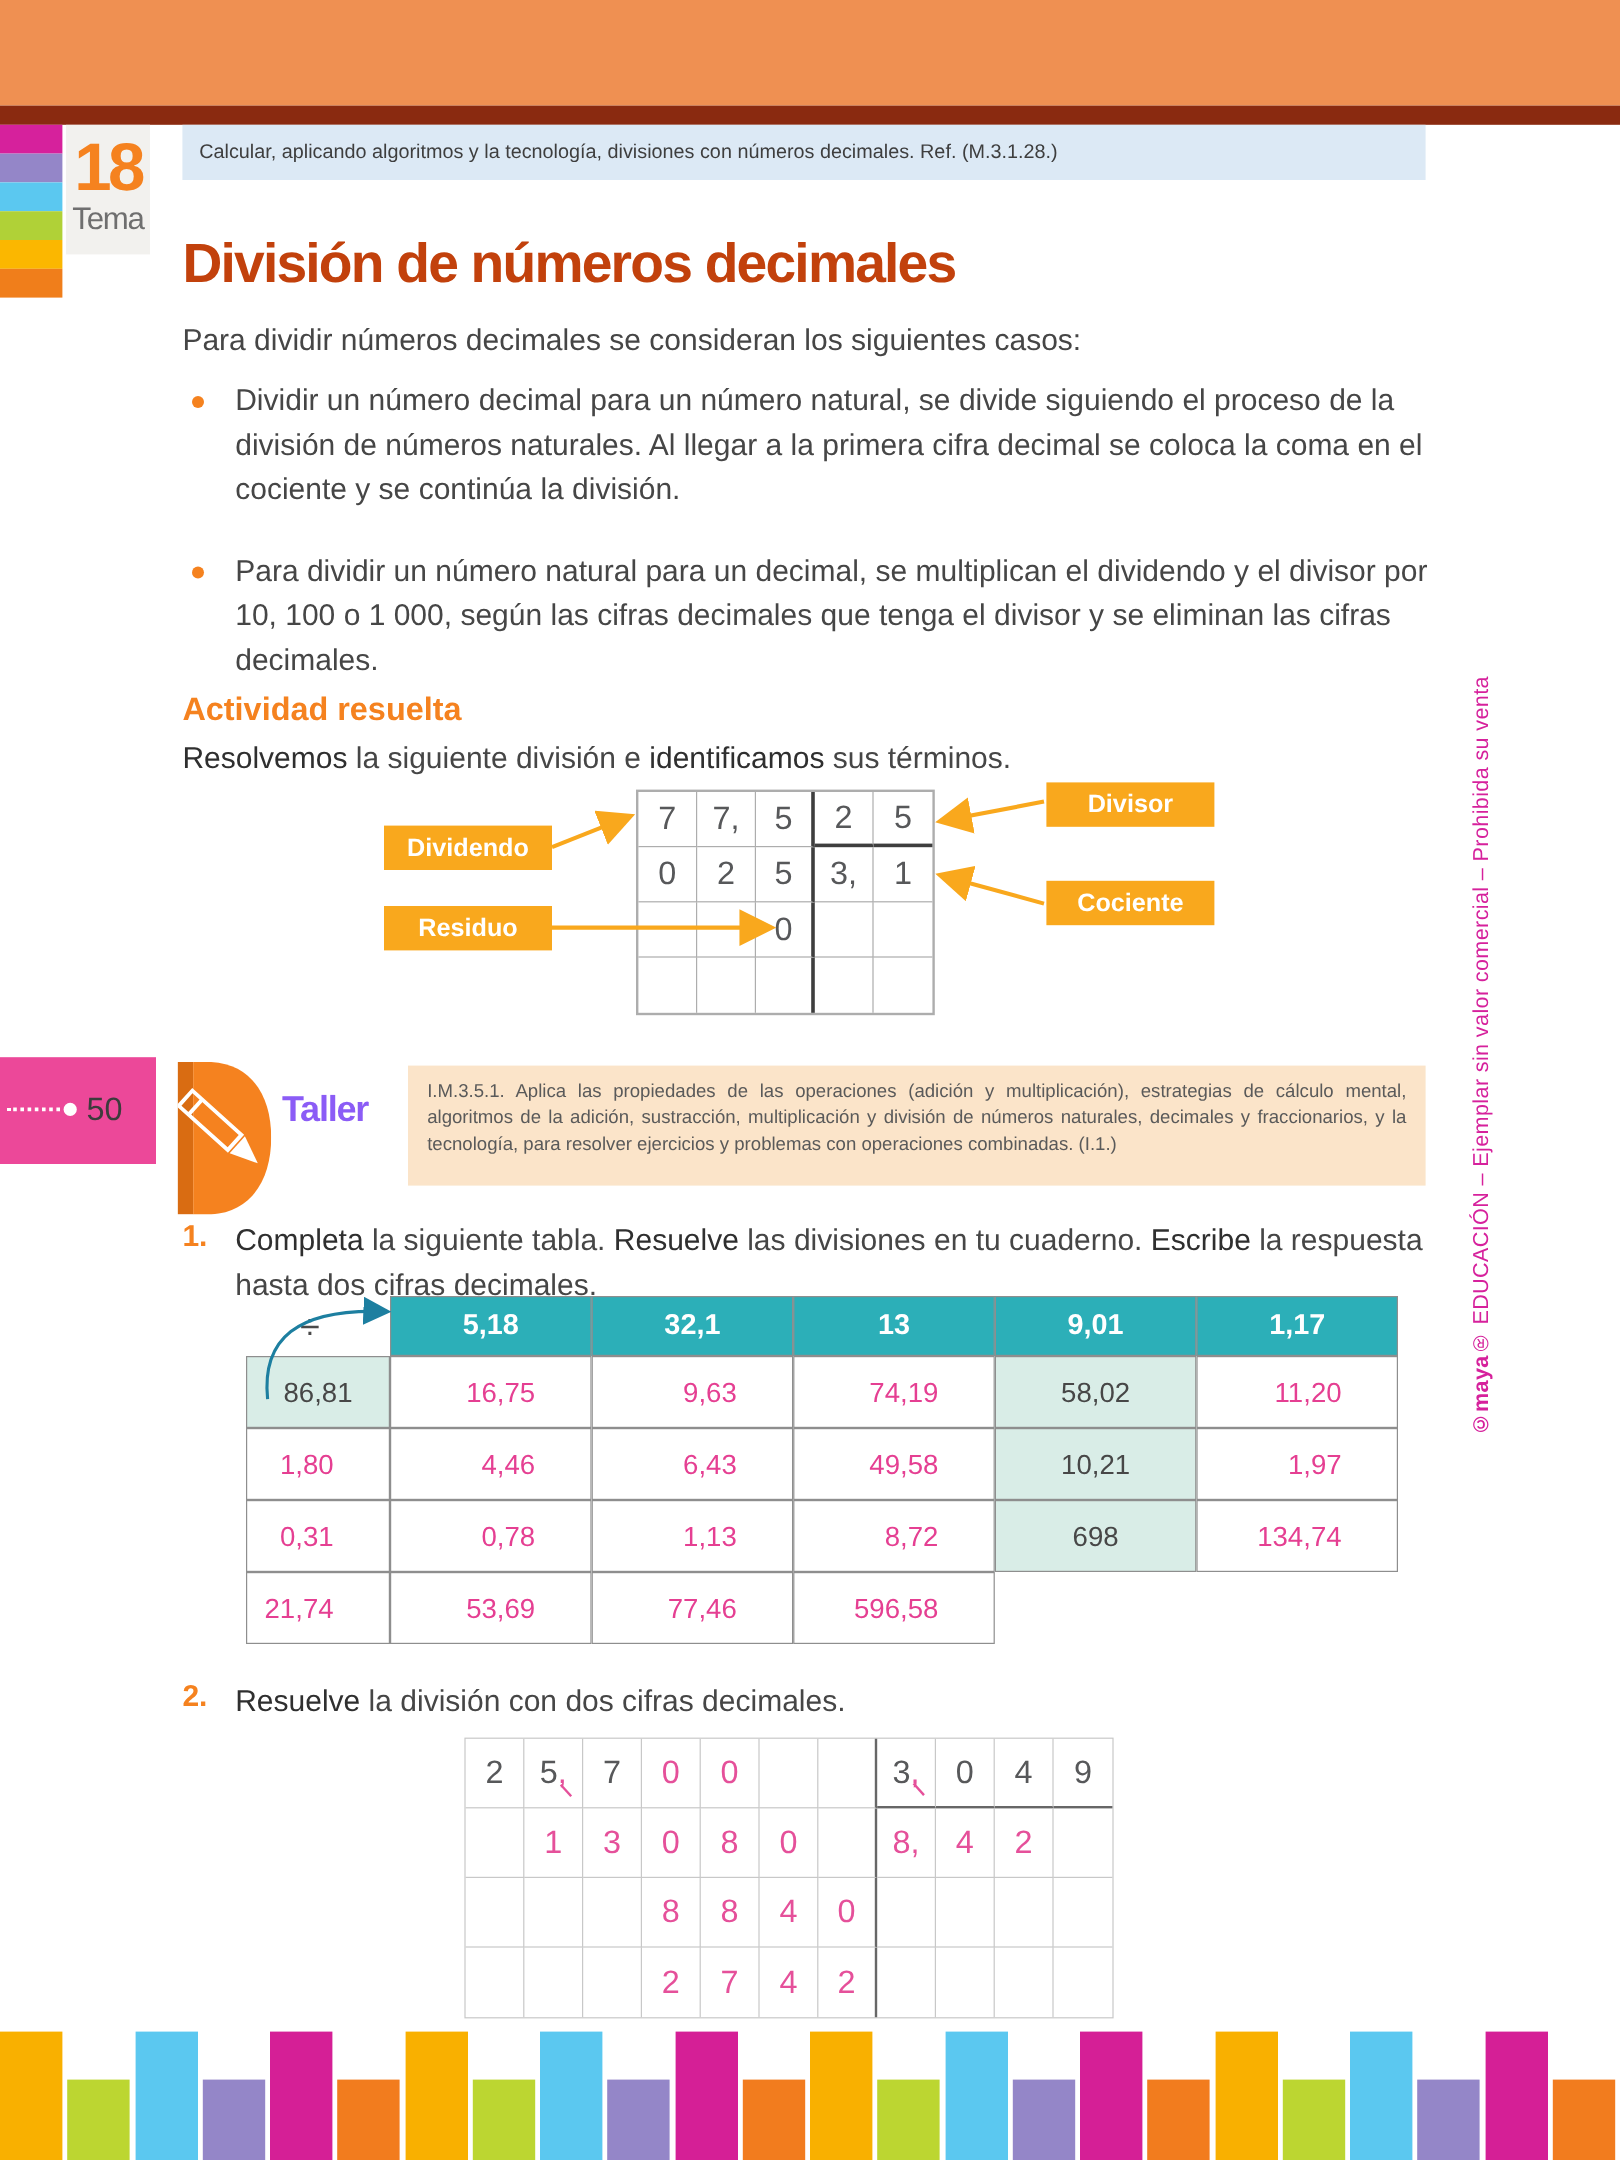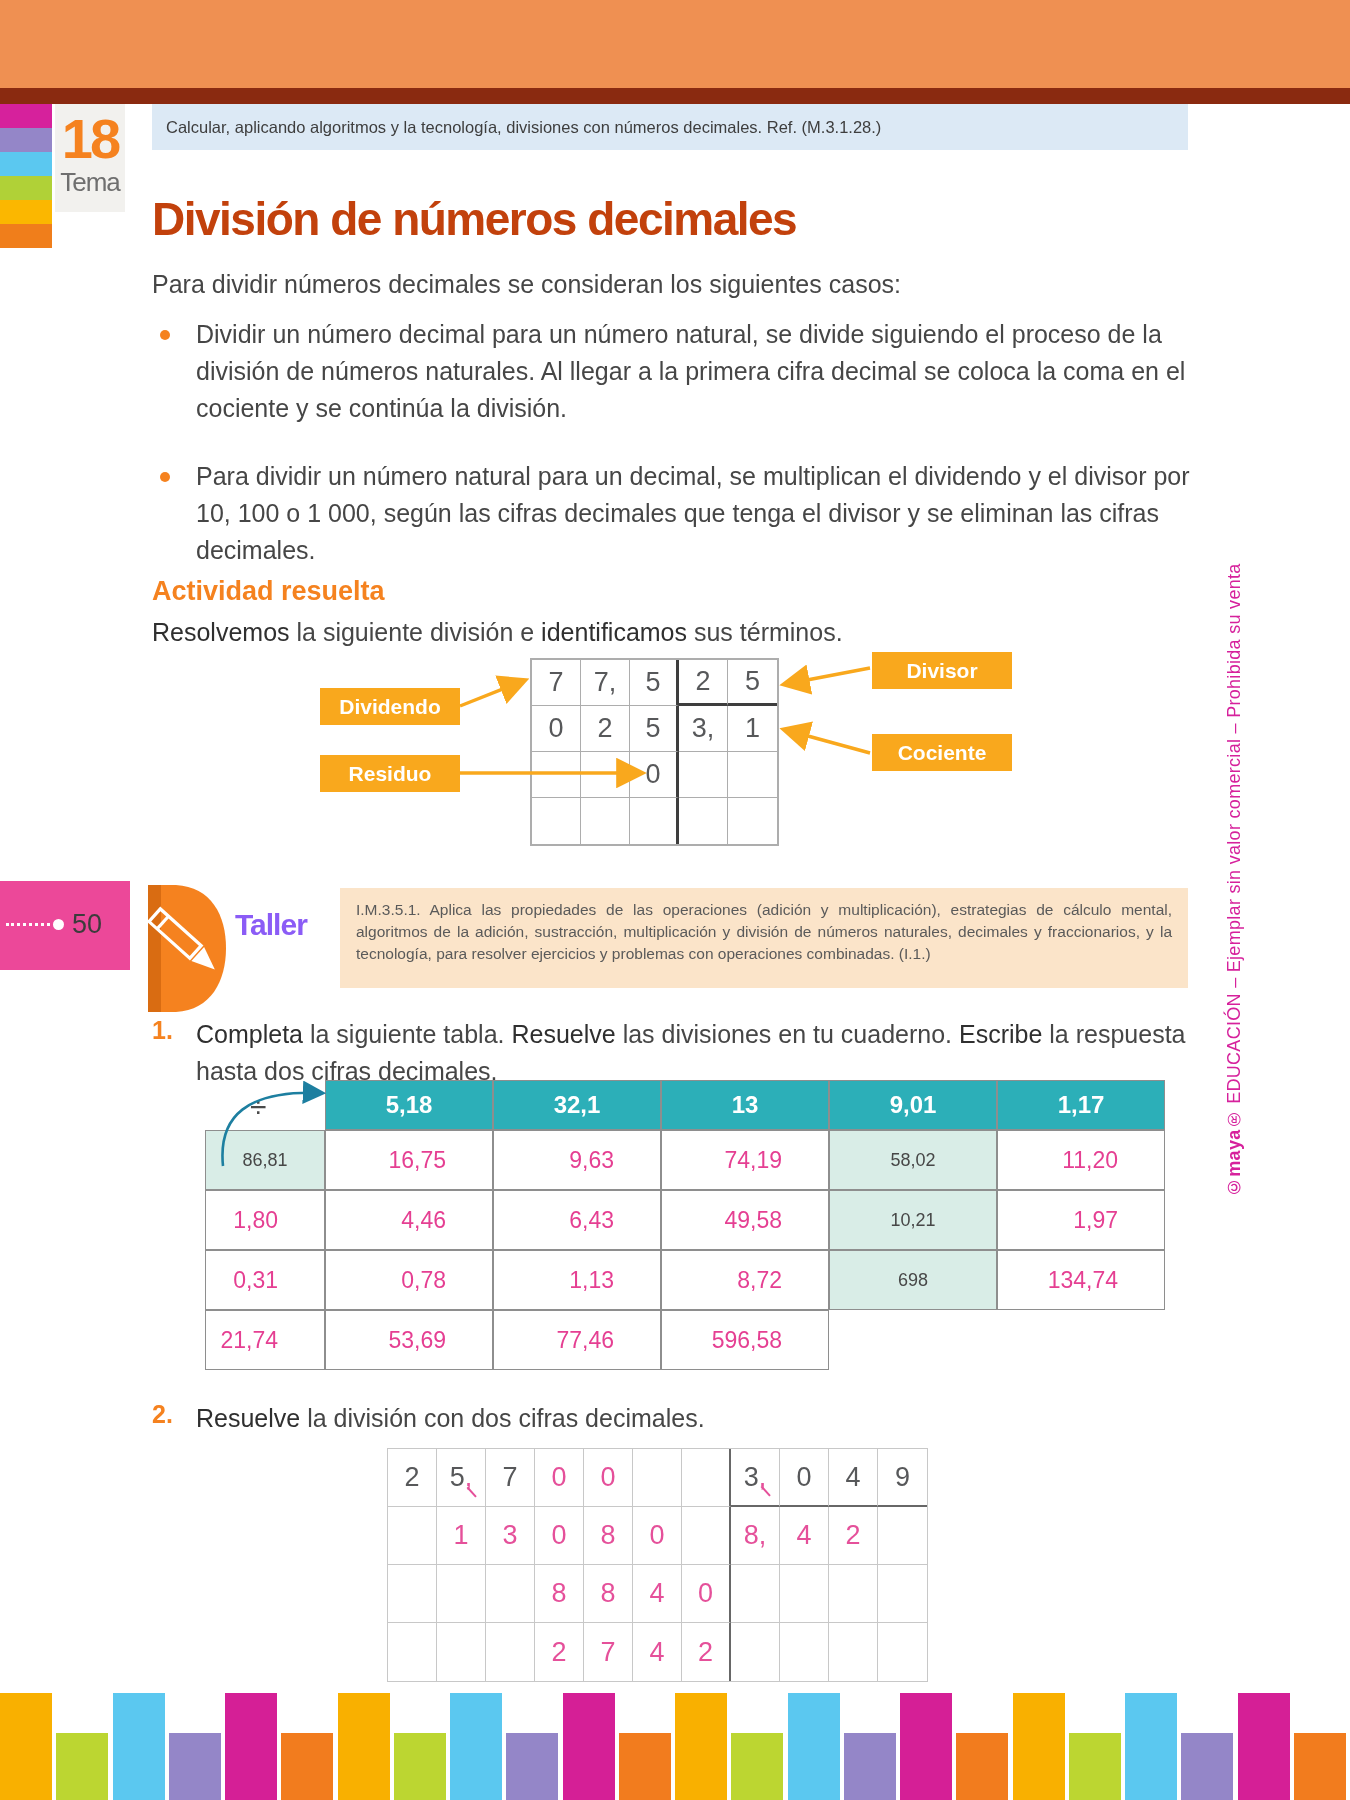--- a/index.html
+++ b/index.html
@@ -52,21 +52,21 @@
   .exnum{font-size:25px;font-weight:bold;color:#F5821F;}
   #ex1-num{left:152px;top:1016px;}
   #ex1-text{left:196px;top:1016px;width:1010px;font-size:25px;line-height:37px;}
   #ex2-num{left:152px;top:1400px;}
   #ex2-text{left:196px;top:1400px;width:1010px;font-size:25px;line-height:37px;}
   
   #table1{left:205px;top:1080px;display:grid;grid-template-columns:120px repeat(5,168px);grid-template-rows:50px repeat(4,60px);}
   .tc{border:1px solid #8E8E8E;display:flex;align-items:center;justify-content:center;}
   .tc.tdiv{border:none;background:transparent;}
   .tc.th{background:#2CAFB8;color:#fff;font-weight:bold;font-size:24px;}
-  .tc.tl{background:#D9EDE7;color:#474747;font-size:18px;}
+  .tc.tl{background:#D9EDE7;color:#474747;font-size:23px;}
   .tc.ta{background:#fff;color:#E53F92;font-size:23px;justify-content:flex-end;padding-right:46px;box-sizing:border-box;}
   #divsym{left:250px;top:1090px;font-size:30px;color:#4A4A4A;}
   
   #grid2{left:387px;top:1448px;display:grid;grid-template-columns:repeat(11,49px);grid-auto-rows:58px;border:1.6px solid #C8C8C8;background:#fff;}
   .g2c{position:relative;border-right:1.4px solid #C8C8C8;border-bottom:1.4px solid #C8C8C8;
        display:flex;align-items:center;justify-content:center;font-size:27px;color:#57585A;}
   .g2c.lastcol{border-right:none;}
   .g2c.lastrow{border-bottom:none;}
   .g2c.bv{border-right:2.6px solid #676767;}
   .g2c.bh{border-bottom:2.6px solid #676767;}

